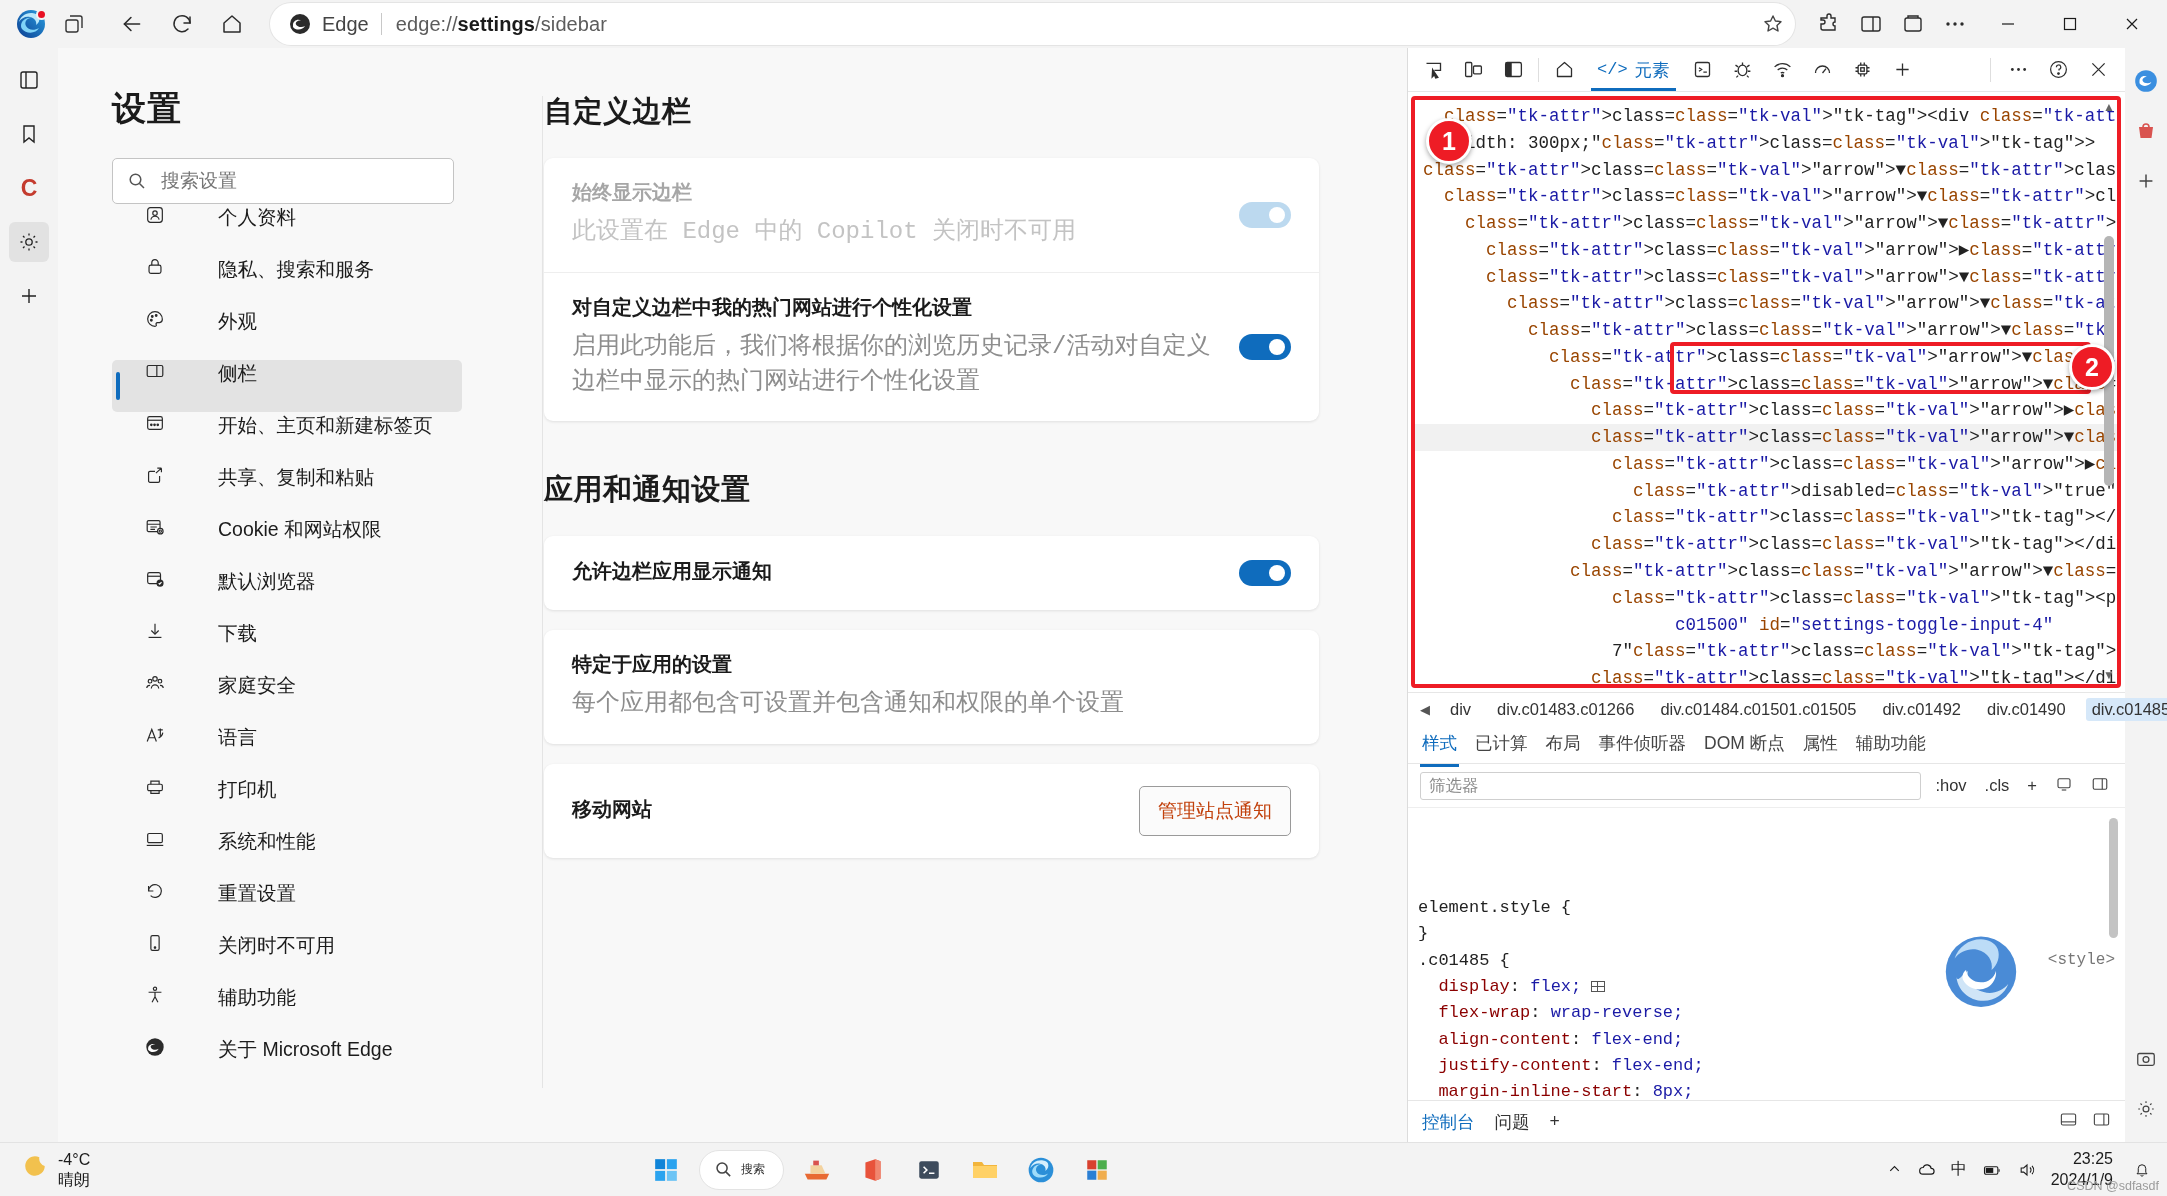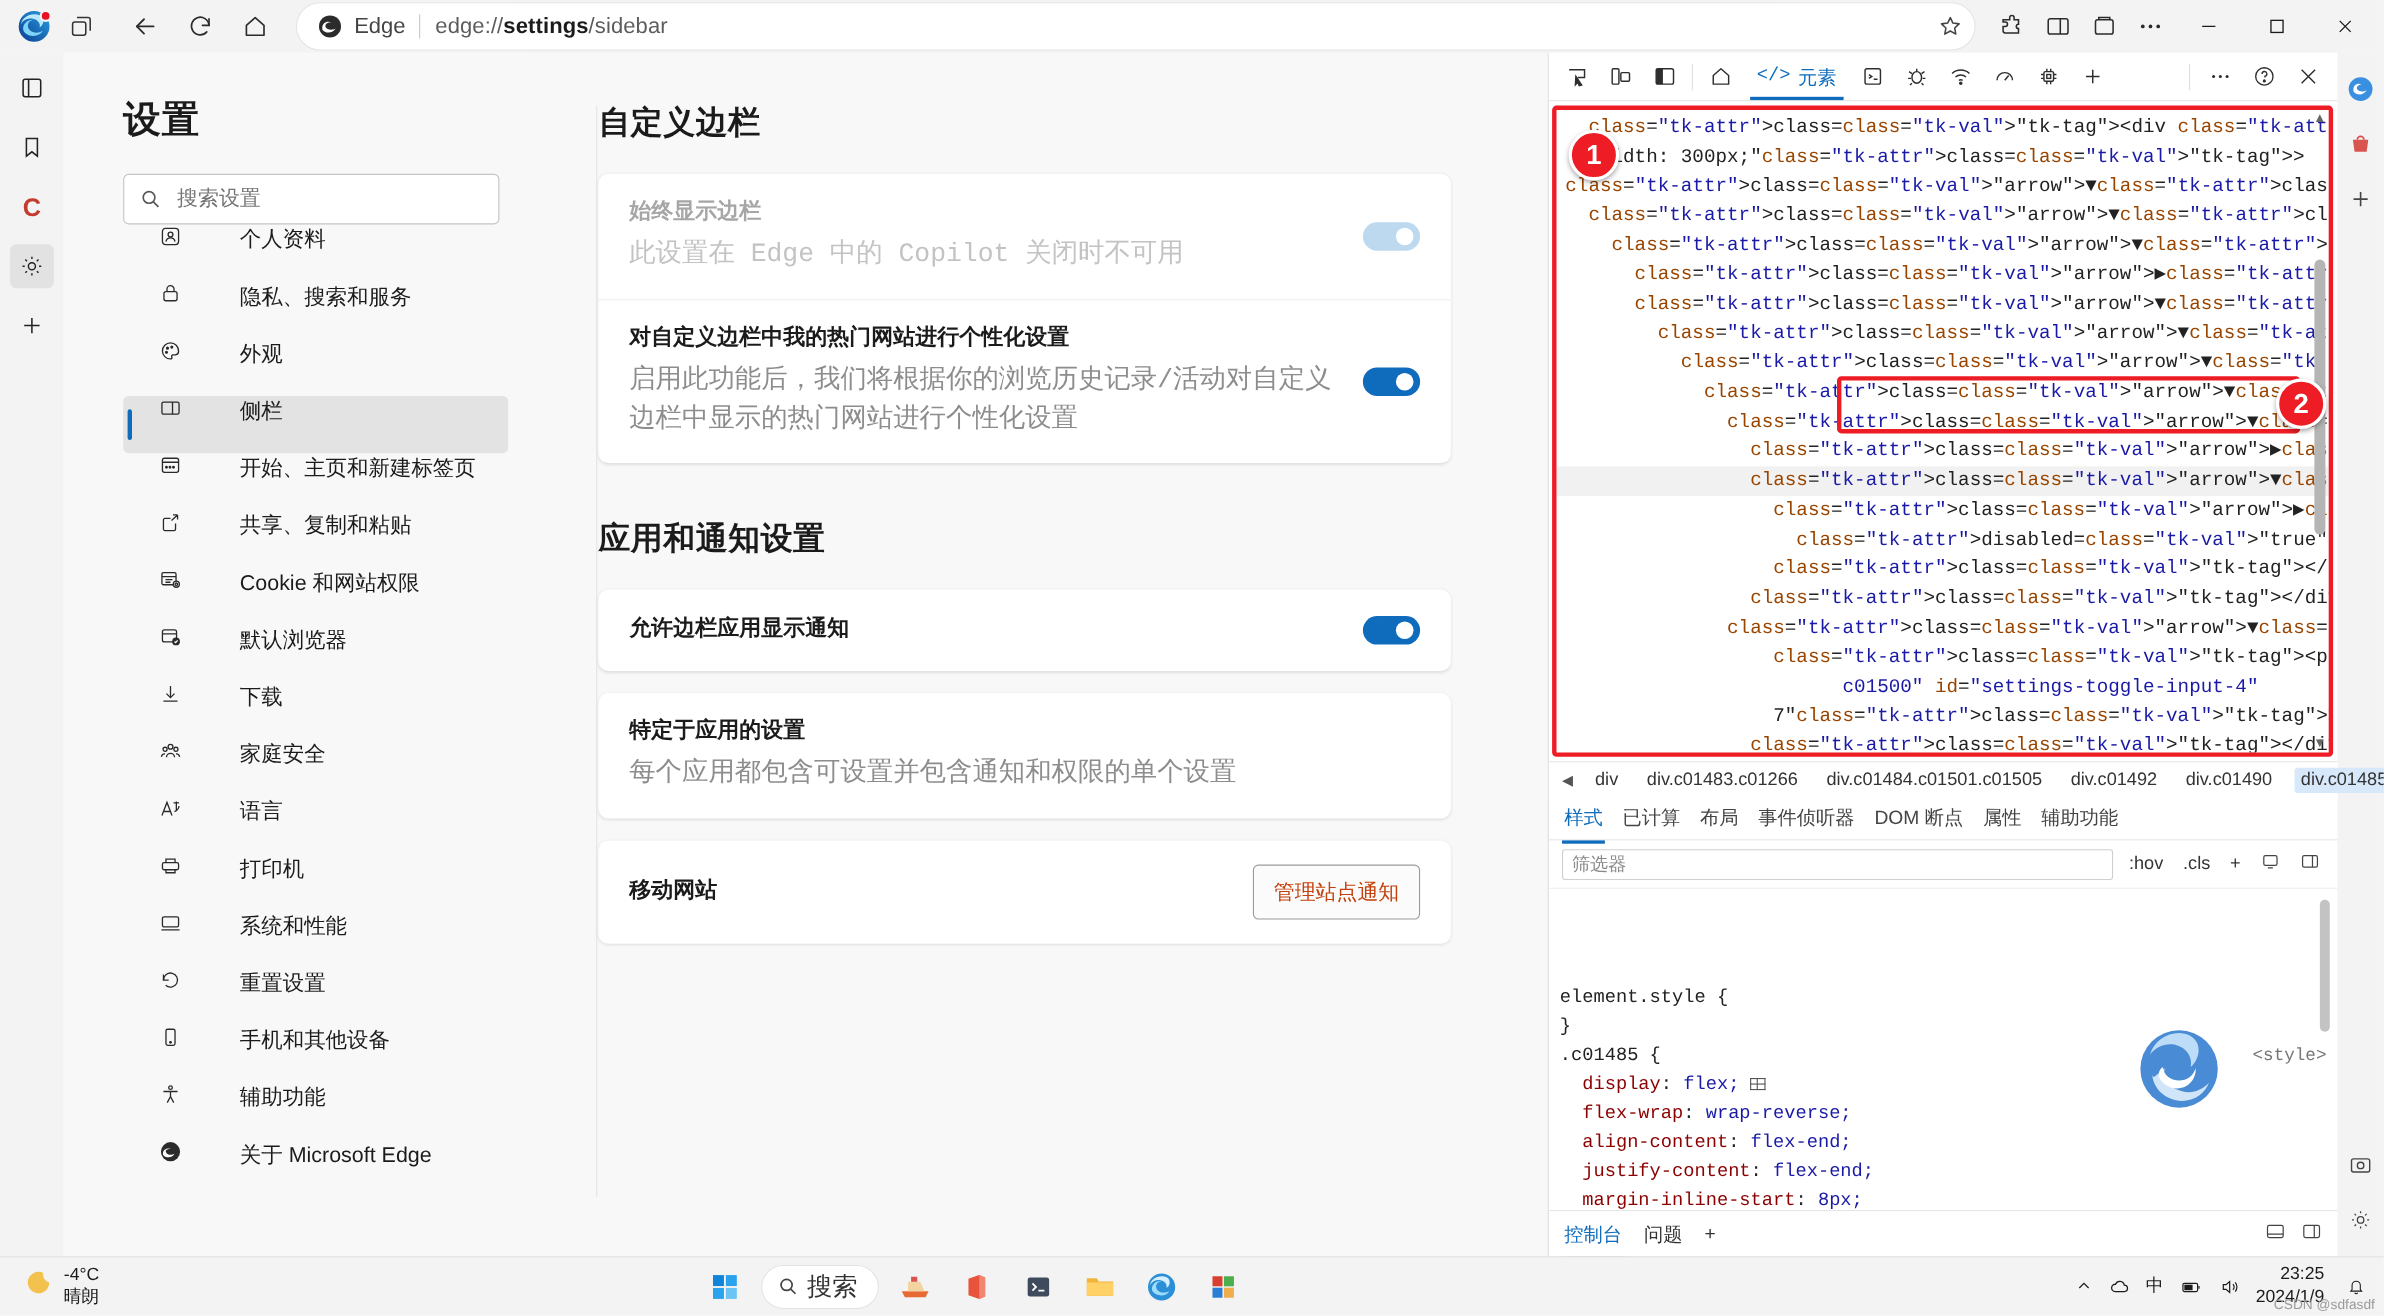--- a/index.html
+++ b/index.html
@@ -230,21 +230,21 @@
   .taskbar {
     position:absolute; left:0; right:0; bottom:0; height:54px; background:#f3f3f3;
     display:flex; align-items:center; border-top:1px solid #e2e2e2;
   }
   .weather { display:flex; align-items:center; gap:10px; padding-left:22px; width: 260px;}
   .weather .wtxt { font-size:16px; line-height:1.25; color:#1b1b1b;}
   .tb-center { display:flex; align-items:center; gap: 10px; margin: 0 auto;}
   .tb-ico { width:46px; height:44px; display:flex; align-items:center; justify-content:center; border-radius:5px;}
   .tb-search {
     height:40px; background:#fff; border-radius:20px; display:flex; align-items:center;
-    padding: 0 18px 0 14px; gap:8px; font-size:23px; color:#333; border:1px solid #e3e3e3;
+    padding: 0 18px 0 14px; gap:8px; font-size:12px; color:#333; border:1px solid #e3e3e3;
   }
   .tray { display:flex; align-items:center; gap: 14px; padding-right: 16px; margin-left:auto;}
   .tray .ti { display:flex; align-items:center; color:#1b1b1b; font-size:16px;}
   .clock { text-align:right; font-size:16px; line-height:1.3; color:#1b1b1b; padding-right: 6px;}
   .watermark { position:absolute; right: 8px; bottom: 3px; font-size: 12.5px; color:#9b9b9b;}
 </style>
 </head>
 <body>
 
 <div class="app">
@@ -534,21 +534,21 @@
             </span>
             <span>重置设置</span>
           </div>
           <div class="nav-item">
             <span class="nico">
               <svg width="22" height="22" viewBox="0 0 24 24" fill="none" stroke="#2a2a2a" stroke-width="1.3">
                 <rect x="7.5" y="4" width="9" height="16" rx="1.8"></rect>
                 <circle cx="12" cy="17" r=".8" fill="#2a2a2a"></circle>
               </svg>
             </span>
-            <span>手机和其他设备</span>
+            <span>关闭时不可用</span>
           </div>
           <div class="nav-item">
             <span class="nico">
               <svg width="22" height="22" viewBox="0 0 24 24" fill="none" stroke="#2a2a2a" stroke-width="1.3">
                 <circle cx="12" cy="5.2" r="1.8"></circle>
                 <path d="M5 9h14M12 9v5M12 14l-3.2 6M12 14l3.2 6"></path>
               </svg>
             </span>
             <span>辅助功能</span>
           </div>

